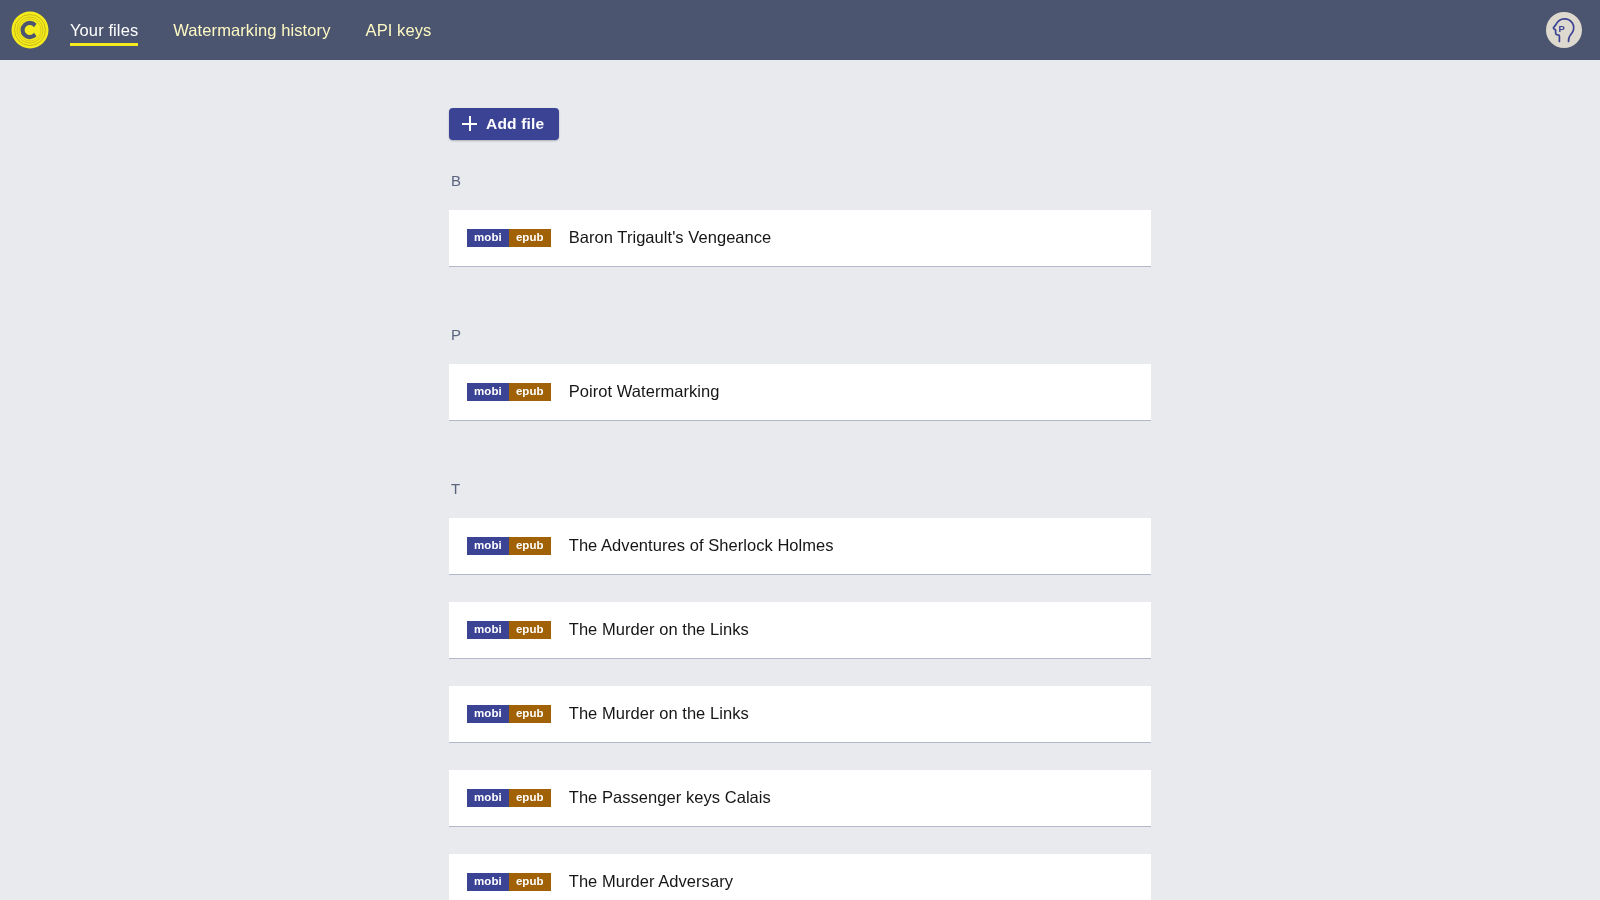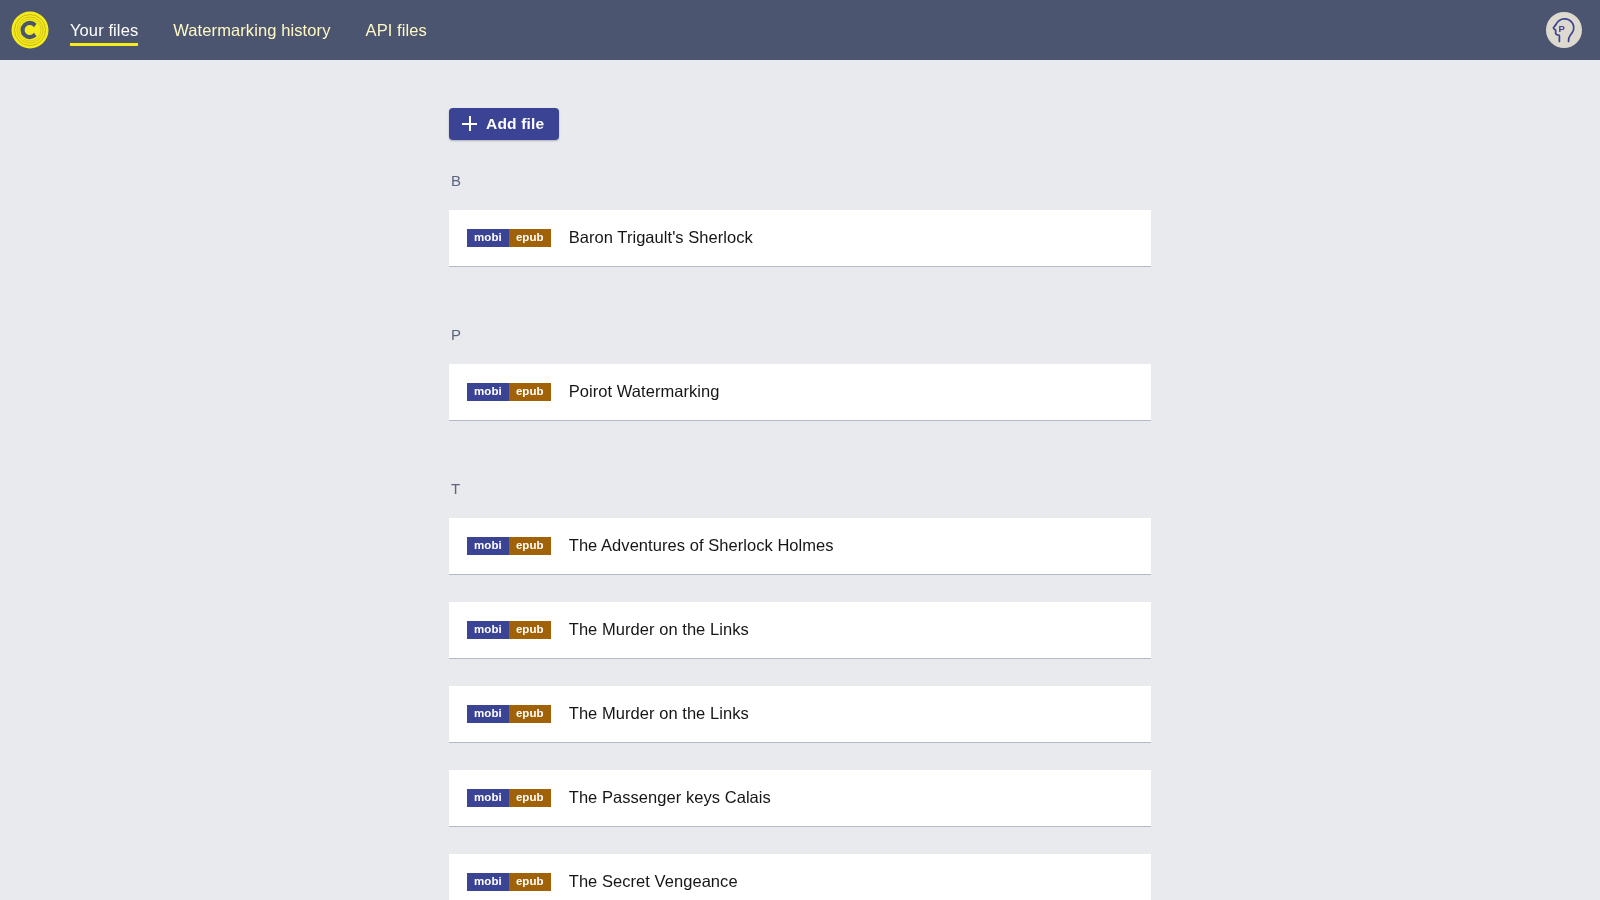--- a/index.html
+++ b/index.html
@@ -189,21 +189,21 @@
   </div>
 
   <div class="nav">
     <div class="nav-item active">
       <span>Your files</span>
     </div>
     <div class="nav-item">
       <span>Watermarking history</span>
     </div>
     <div class="nav-item">
-      <span>API files</span>
+      <span>API keys</span>
     </div>
   </div>
 
   <div class="avatar">
     <span>
       <svg width="32" height="32" viewBox="0 0 32 32" aria-hidden="true">
         <path d="M20.5 29.5c0-3.2.4-4.6 1.6-6 1.5-1.7 2.6-3.1 3.2-5 .8-2.6.4-5.6-1.3-7.9-1.9-2.5-4.9-3.9-8-3.7-3.1.2-5.9 1.9-7.4 4.5-.7 1.2-1.4 2.5-2.6 3.6-.7.6-.8 1.2-.2 1.7l1.4 1c.4.3.5.6.5 1.2l-.1 2.2c0 1 .6 1.6 1.6 1.7l1.5.2c.5.1.7.3.7.9v5.6" fill="none" stroke="#3b4395" stroke-width="1.7" stroke-linejoin="round" stroke-linecap="round"></path>
         <text x="13.6" y="19.6" font-family="Liberation Sans, sans-serif" font-size="9.5" font-weight="bold" fill="#3b4395" text-anchor="middle">P</text>
       </svg>
     </span>
@@ -220,21 +220,21 @@
     </button>
 
     <div id="groups-root">
         <div class="group">
           <div class="group-letter">B</div>
           <div class="file-card">
             <div class="badges">
               <span class="badge badge-mobi">mobi</span>
               <span class="badge badge-epub">epub</span>
             </div>
-            <div class="file-title">Baron Trigault's Sherlock</div>
+            <div class="file-title">Baron Trigault's Vengeance</div>
           </div>
         </div>
         <div class="group">
           <div class="group-letter">P</div>
           <div class="file-card">
             <div class="badges">
               <span class="badge badge-mobi">mobi</span>
               <span class="badge badge-epub">epub</span>
             </div>
             <div class="file-title">Poirot Watermarking</div>
@@ -268,19 +268,19 @@
               <span class="badge badge-mobi">mobi</span>
               <span class="badge badge-epub">epub</span>
             </div>
             <div class="file-title">The Passenger keys Calais</div>
           </div>
           <div class="file-card">
             <div class="badges">
               <span class="badge badge-mobi">mobi</span>
               <span class="badge badge-epub">epub</span>
             </div>
-            <div class="file-title">The Secret Vengeance</div>
+            <div class="file-title">The Murder Adversary</div>
           </div>
         </div>
       </div>
 
   </div>
 </div>
 
 </body></html>

